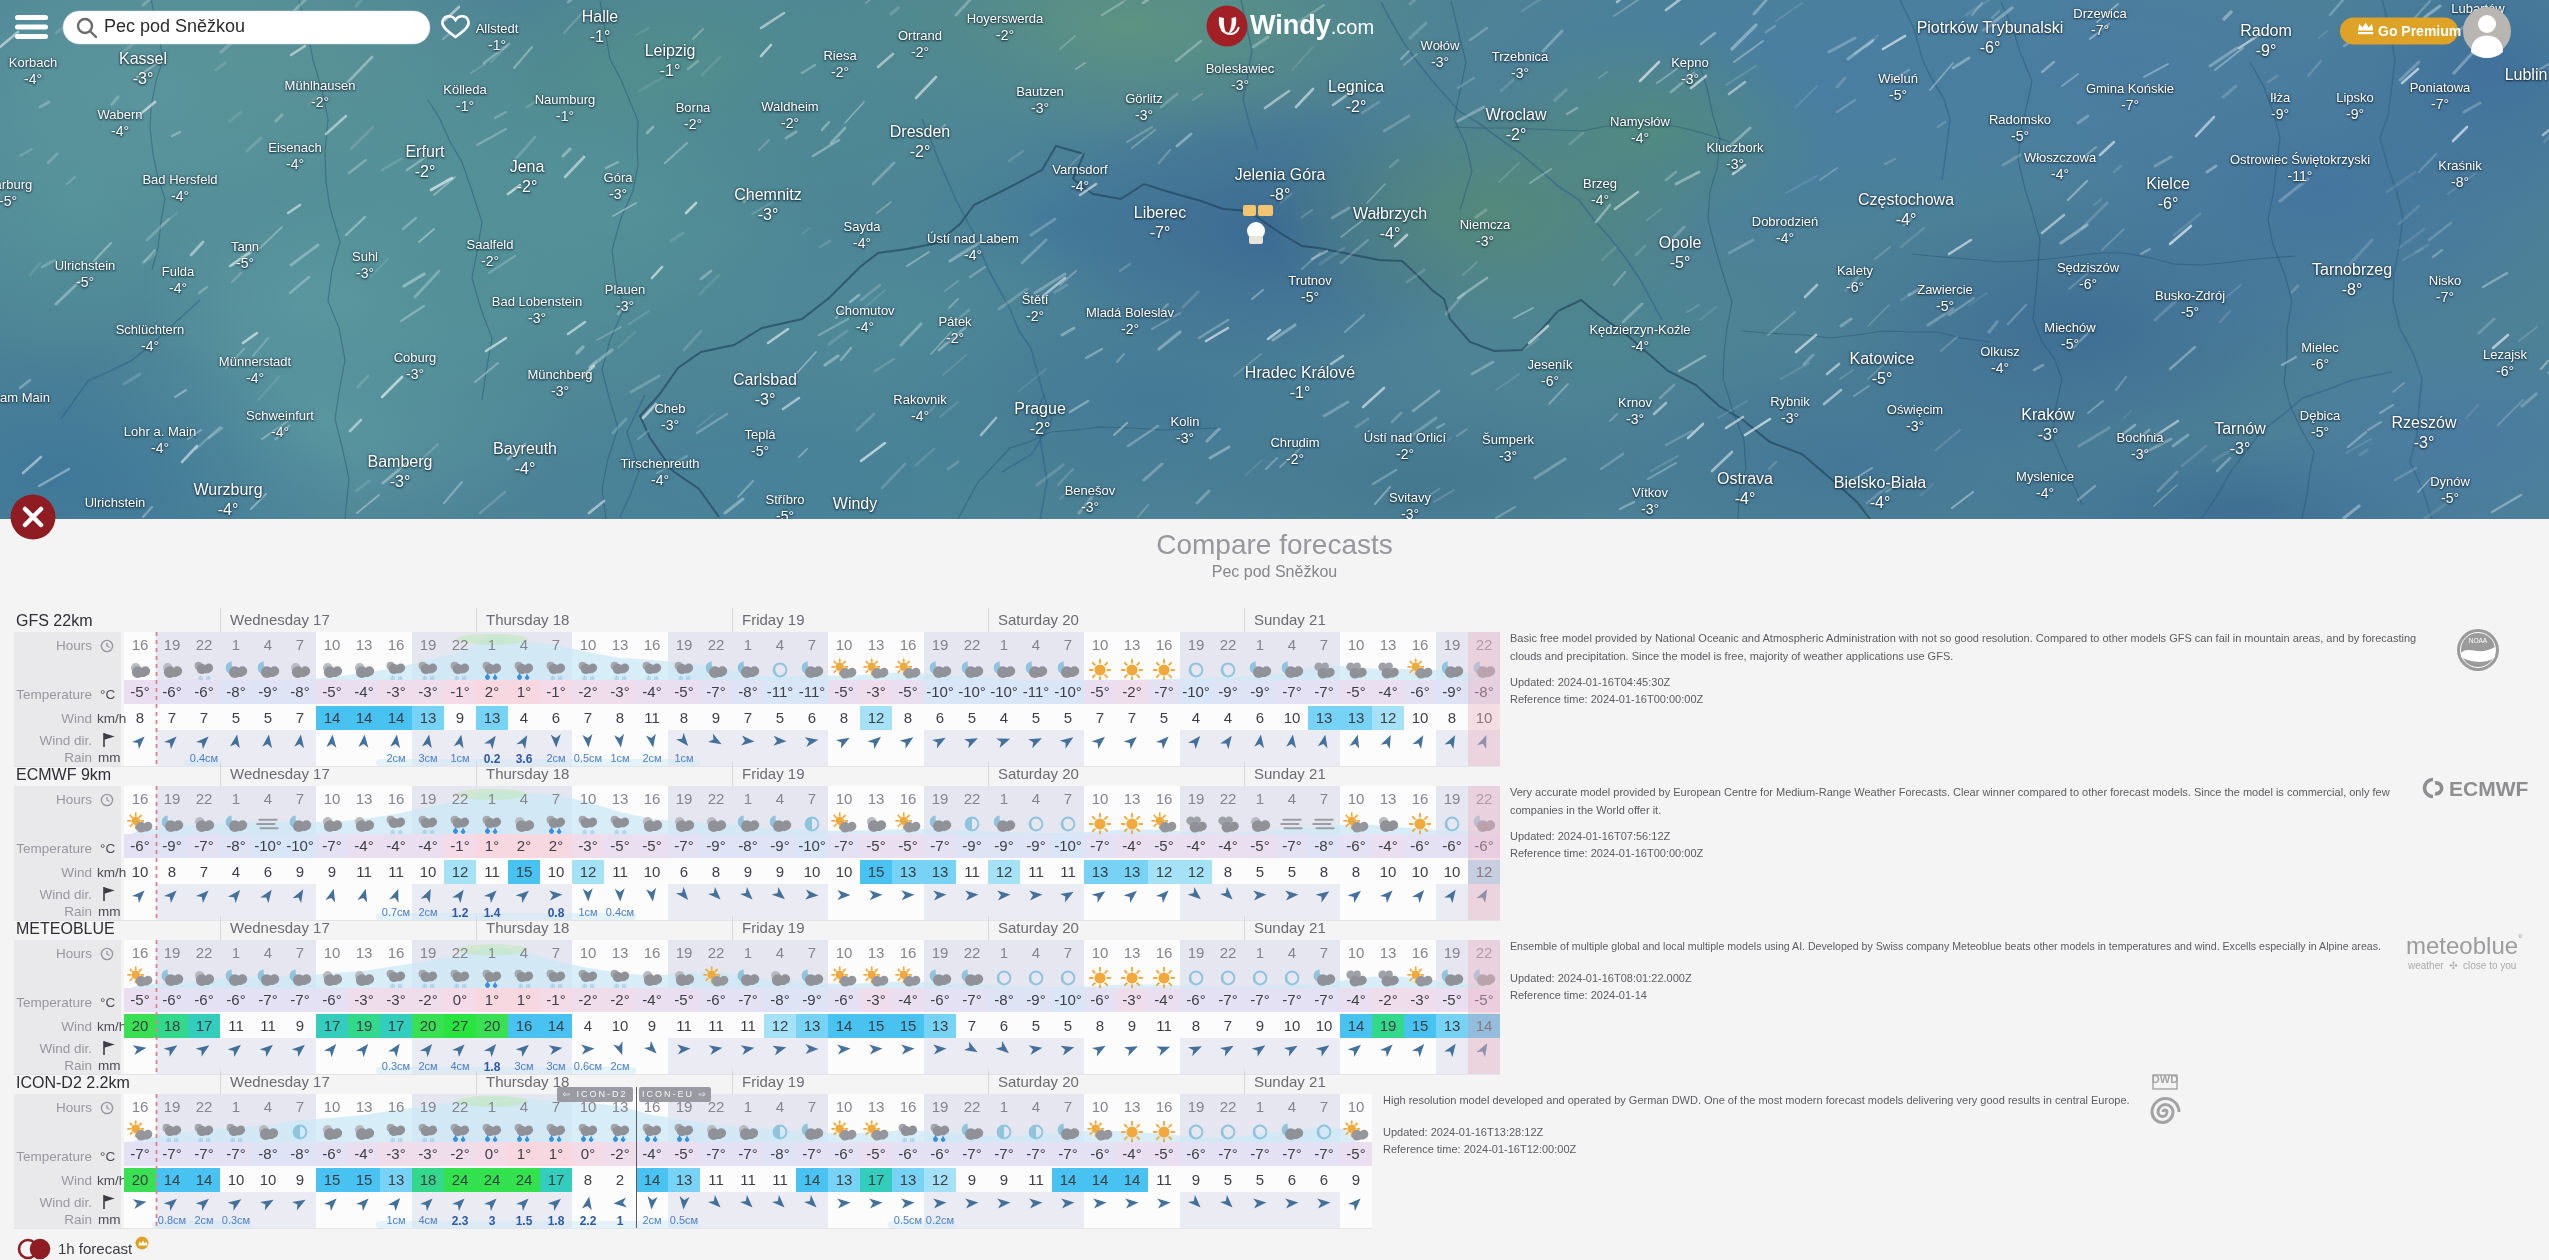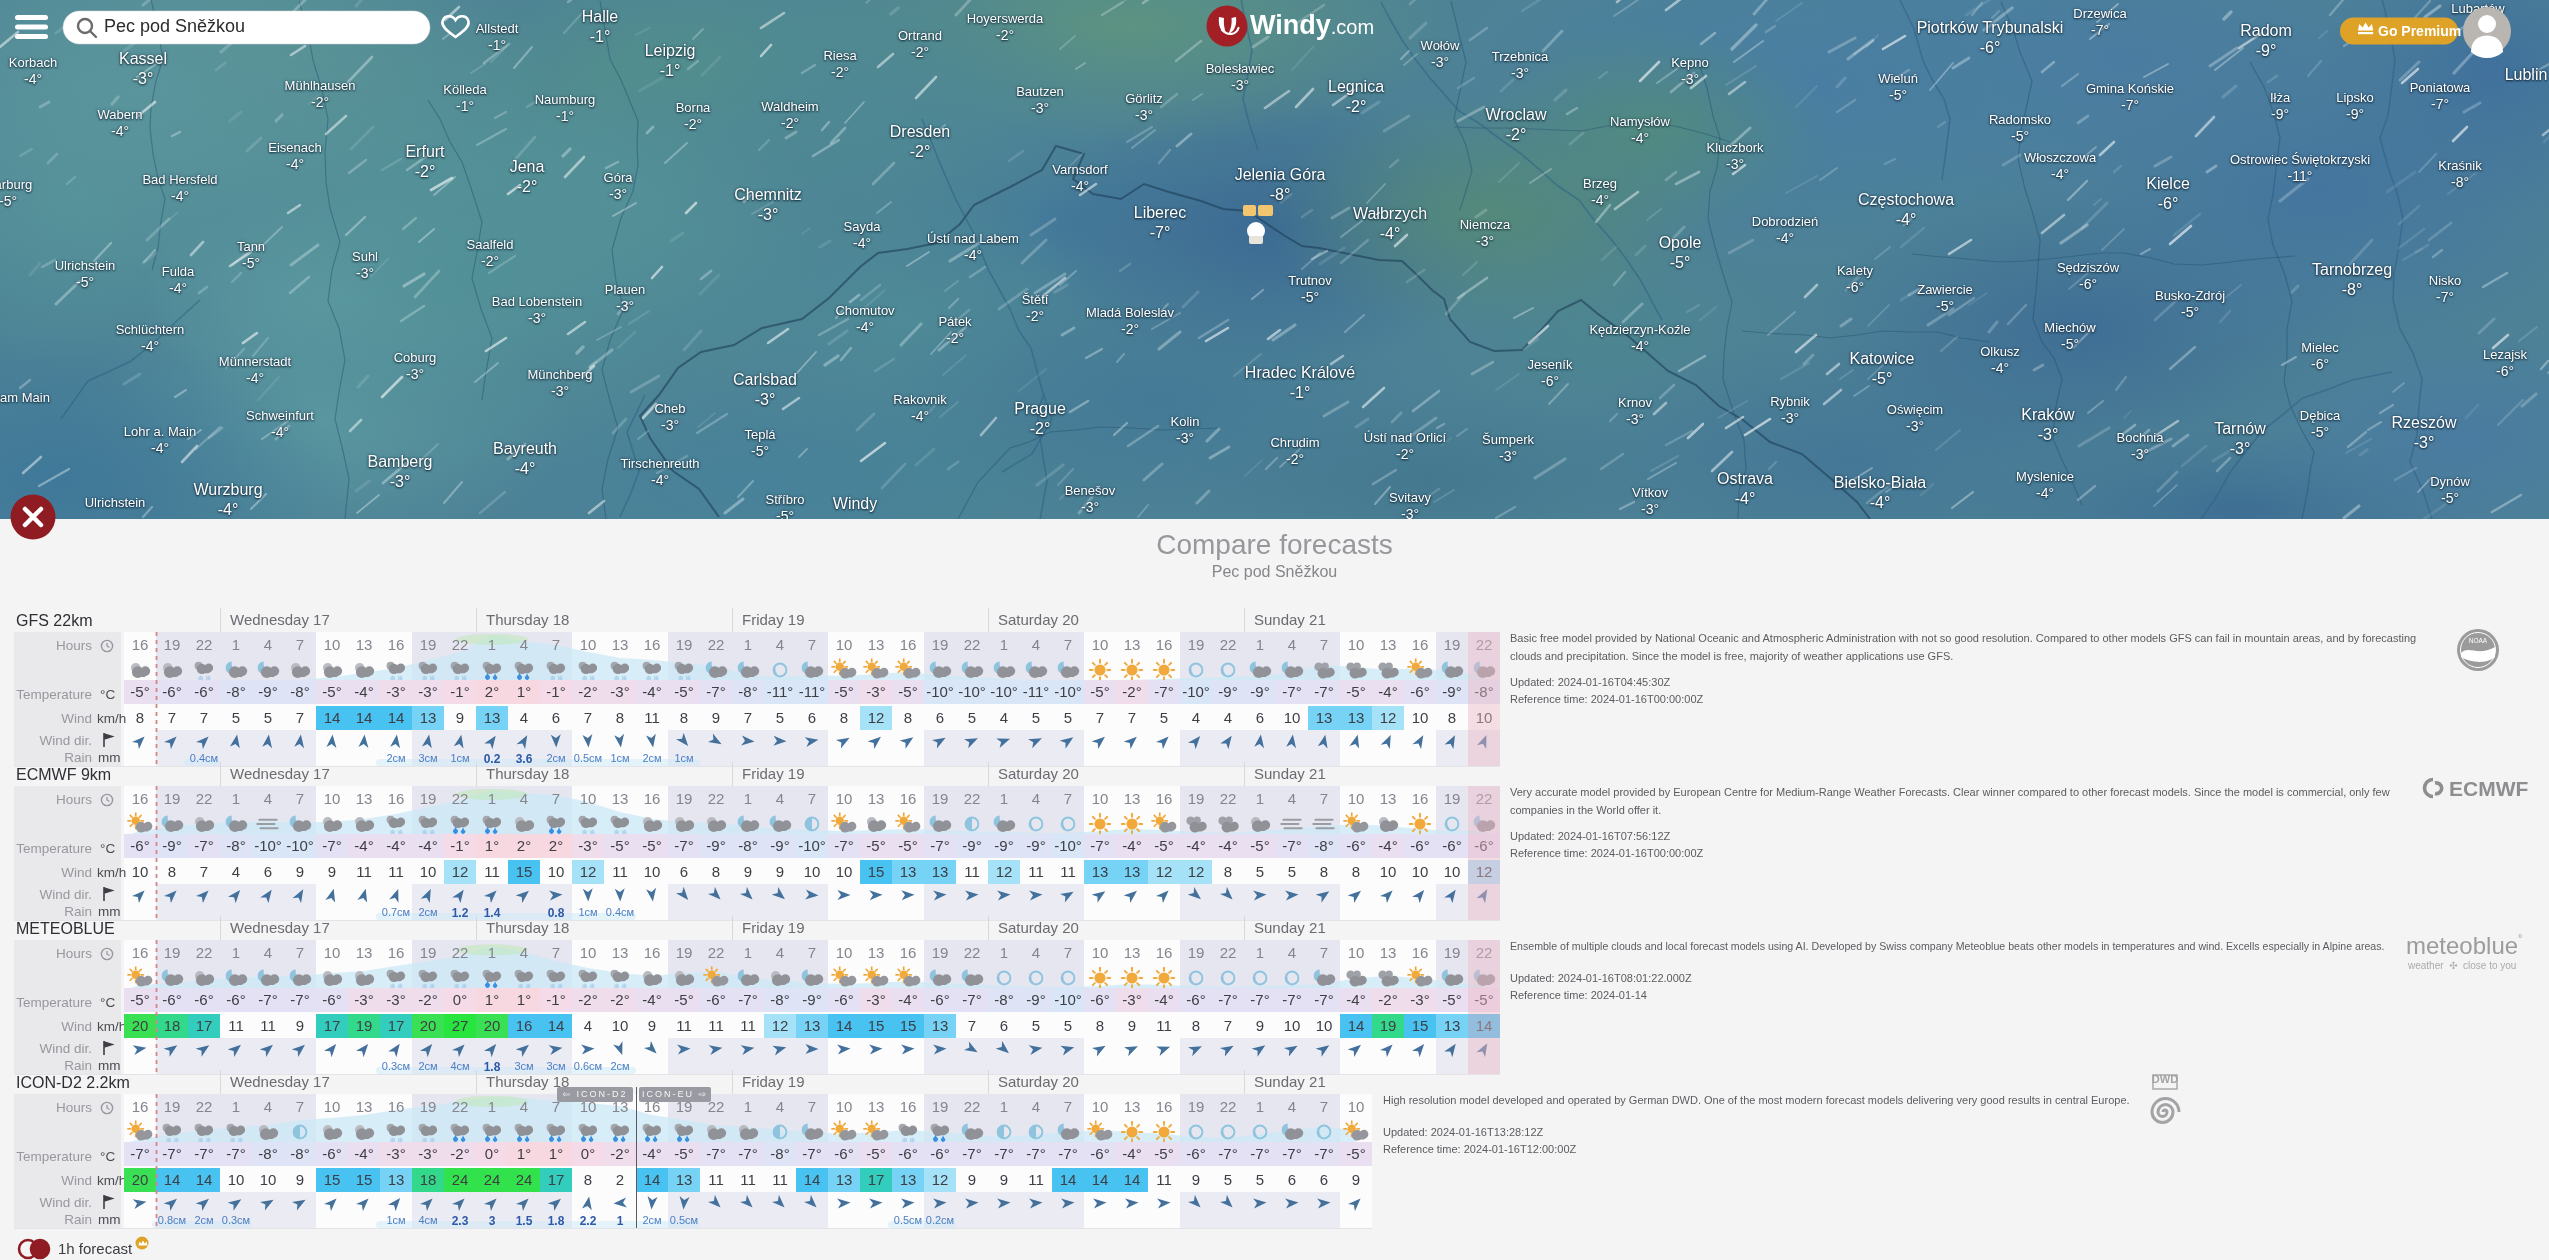--- a/index.html
+++ b/index.html
@@ -660,21 +660,21 @@
     <div class="city" style="left:785px;top:492px;font-size:13px">Stříbro<span class="t" style="font-size:14px">-5°</span></div>
     <div class="city" style="left:862px;top:219px;font-size:13px">Sayda<span class="t" style="font-size:14px">-4°</span></div>
     <div class="city" style="left:973px;top:231px;font-size:13px">Ústí nad Labem<span class="t" style="font-size:14px">-4°</span></div>
     <div class="city" style="left:865px;top:303px;font-size:13px">Chomutov<span class="t" style="font-size:14px">-4°</span></div>
     <div class="city" style="left:1080px;top:162px;font-size:13px">Varnsdorf<span class="t" style="font-size:14px">-4°</span></div>
     <div class="city" style="left:618px;top:170px;font-size:13px">Góra<span class="t" style="font-size:14px">-3°</span></div>
     <div class="city" style="left:625px;top:282px;font-size:13px">Plauen<span class="t" style="font-size:14px">-3°</span></div>
     <div class="city" style="left:537px;top:294px;font-size:13px">Bad Lobenstein<span class="t" style="font-size:14px">-3°</span></div>
     <div class="city" style="left:490px;top:237px;font-size:13px">Saalfeld<span class="t" style="font-size:14px">-2°</span></div>
     <div class="city" style="left:365px;top:249px;font-size:13px">Suhl<span class="t" style="font-size:14px">-3°</span></div>
-    <div class="city" style="left:251px;top:239px;font-size:13px">Tann<span class="t" style="font-size:14px">-5°</span></div>
+    <div class="city" style="left:245px;top:239px;font-size:13px">Tann<span class="t" style="font-size:14px">-5°</span></div>
     <div class="city" style="left:178px;top:264px;font-size:13px">Fulda<span class="t" style="font-size:14px">-4°</span></div>
     <div class="city" style="left:85px;top:258px;font-size:13px">Ulrichstein<span class="t" style="font-size:14px">-5°</span></div>
     <div class="city" style="left:180px;top:172px;font-size:13px">Bad Hersfeld<span class="t" style="font-size:14px">-4°</span></div>
     <div class="city" style="left:295px;top:140px;font-size:13px">Eisenach<span class="t" style="font-size:14px">-4°</span></div>
     <div class="city" style="left:8px;top:177px;font-size:13px">Marburg<span class="t" style="font-size:14px">-5°</span></div>
     <div class="city" style="left:150px;top:322px;font-size:13px">Schlüchtern<span class="t" style="font-size:14px">-4°</span></div>
     <div class="city" style="left:255px;top:354px;font-size:13px">Münnerstadt<span class="t" style="font-size:14px">-4°</span></div>
     <div class="city" style="left:415px;top:350px;font-size:13px">Coburg<span class="t" style="font-size:14px">-3°</span></div>
     <div class="city" style="left:280px;top:408px;font-size:13px">Schweinfurt<span class="t" style="font-size:14px">-4°</span></div>
     <div class="city" style="left:160px;top:424px;font-size:13px">Lohr a. Main<span class="t" style="font-size:14px">-4°</span></div>
@@ -2172,21 +2172,21 @@
 <div class="rnb" style="left:473px;top:1060px">1.8</div>
 <div class="rn" style="left:505px;top:1060px">3см</div>
 <div class="rn" style="left:537px;top:1060px">3см</div>
 <div class="rn" style="left:569px;top:1060px">0.6см</div>
 <div class="rn" style="left:601px;top:1060px">2см</div>
 <div class="pink" style="left:1468px;top:940px;width:32px;height:134px"></div>
 <svg width="4" height="134" style="position:absolute;left:155px;top:940px">
     <line x1="1.5" y1="0" x2="1.5" y2="134" stroke="#d98287" stroke-width="1.8" stroke-dasharray="4 4"></line>
   </svg>
 <div style="position:absolute;left:14px;top:1074px;width:1486px;height:1px;background:#e4e4e8"></div>
-<div class="desc" style="left:1510px;top:938px;width:1020px"><span style="font-size:10.6px">Ensemble of multiple clouds and local forecast models using AI. Developed by Swiss company Meteoblue beats other models in temperatures and wind. Excells especially in Alpine areas.</span></div>
+<div class="desc" style="left:1510px;top:938px;width:1020px"><span style="font-size:10.6px">Ensemble of multiple global and local multiple models using AI. Developed by Swiss company Meteoblue beats other models in temperatures and wind. Excells especially in Alpine areas.</span></div>
 <div class="upd" style="left:1510px;top:970px">Updated: 2024-01-16T08:01:22.000Z<br>Reference time: 2024-01-14</div>
 <div class="lbl" style="left:16px;top:1074px">ICON-D2 2.2km</div>
 <div class="sep" style="left:220px;top:1070px;height:158px"></div>
 <div class="day" style="left:230px;top:1073px">Wednesday 17</div>
 <div class="sep" style="left:476px;top:1070px;height:158px"></div>
 <div class="day" style="left:486px;top:1073px">Thursday 18</div>
 <div class="sep" style="left:732px;top:1070px;height:158px"></div>
 <div class="day" style="left:742px;top:1073px">Friday 19</div>
 <div class="sep" style="left:988px;top:1070px;height:158px"></div>
 <div class="day" style="left:998px;top:1073px">Saturday 20</div>

